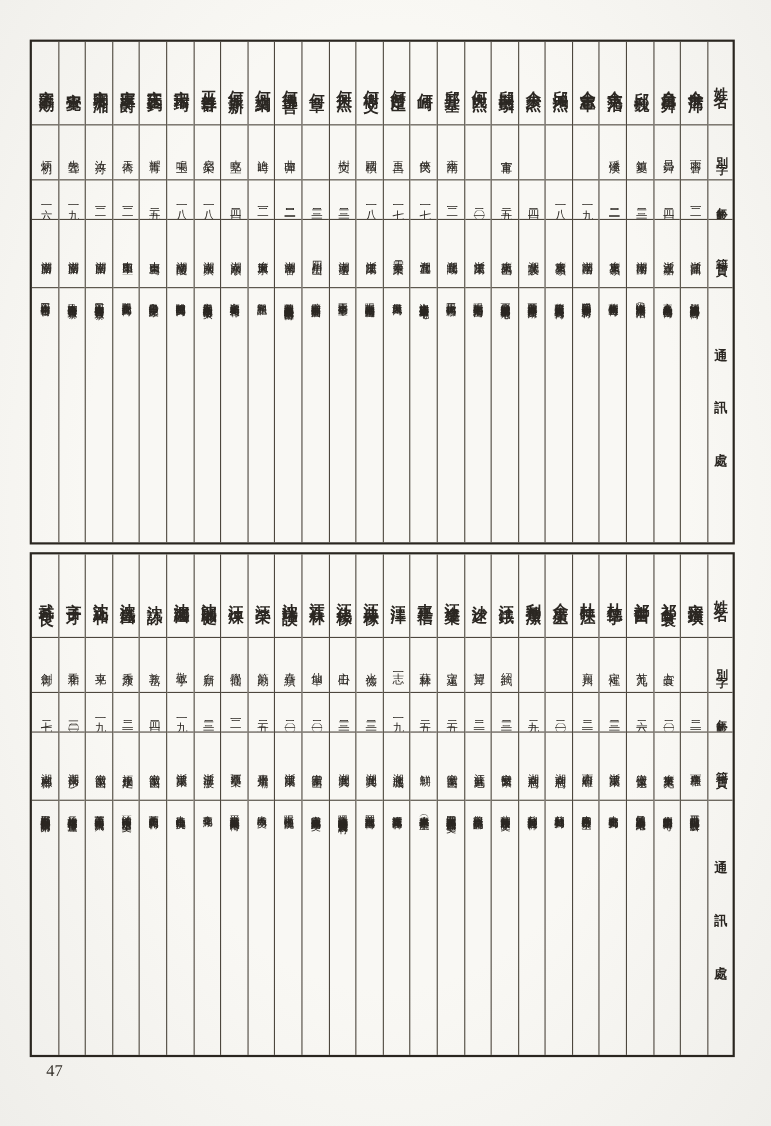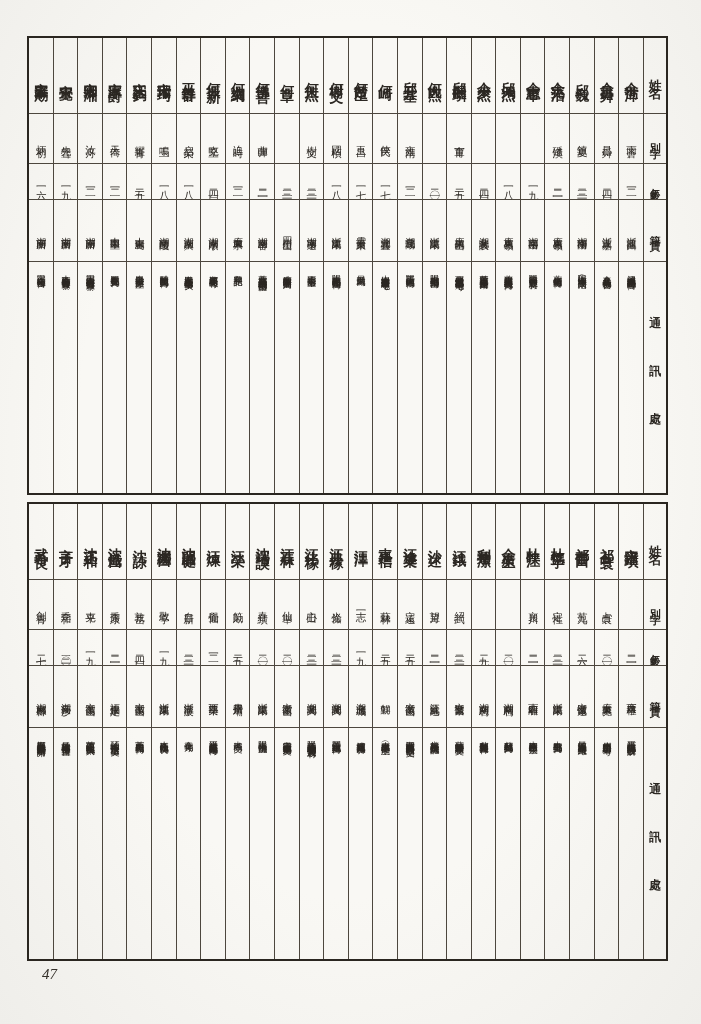--- a/index.html
+++ b/index.html
@@ -49,21 +49,20 @@
   .header-col .cell.age     { font-size:10px; letter-spacing:2px; }
   .header-col .cell.native  { font-size:11px; letter-spacing:5px; }
   .header-col .cell.address {
     justify-content:center; padding-top:0;
     font-size:12px; line-height:normal; letter-spacing:48px;
   }
   .pagenum {
     position:absolute; left:42px; top:966px;
     font-size:15px; color:#35312b;
     font-family:"Liberation Serif","DejaVu Serif",serif;
-    font-style:italic;
   }
 </style>
 </head>
 <body>
 
 <div class="page">
   <div class="frame">
     <div class="table">
       <div class="cols">
           <div class="col">

